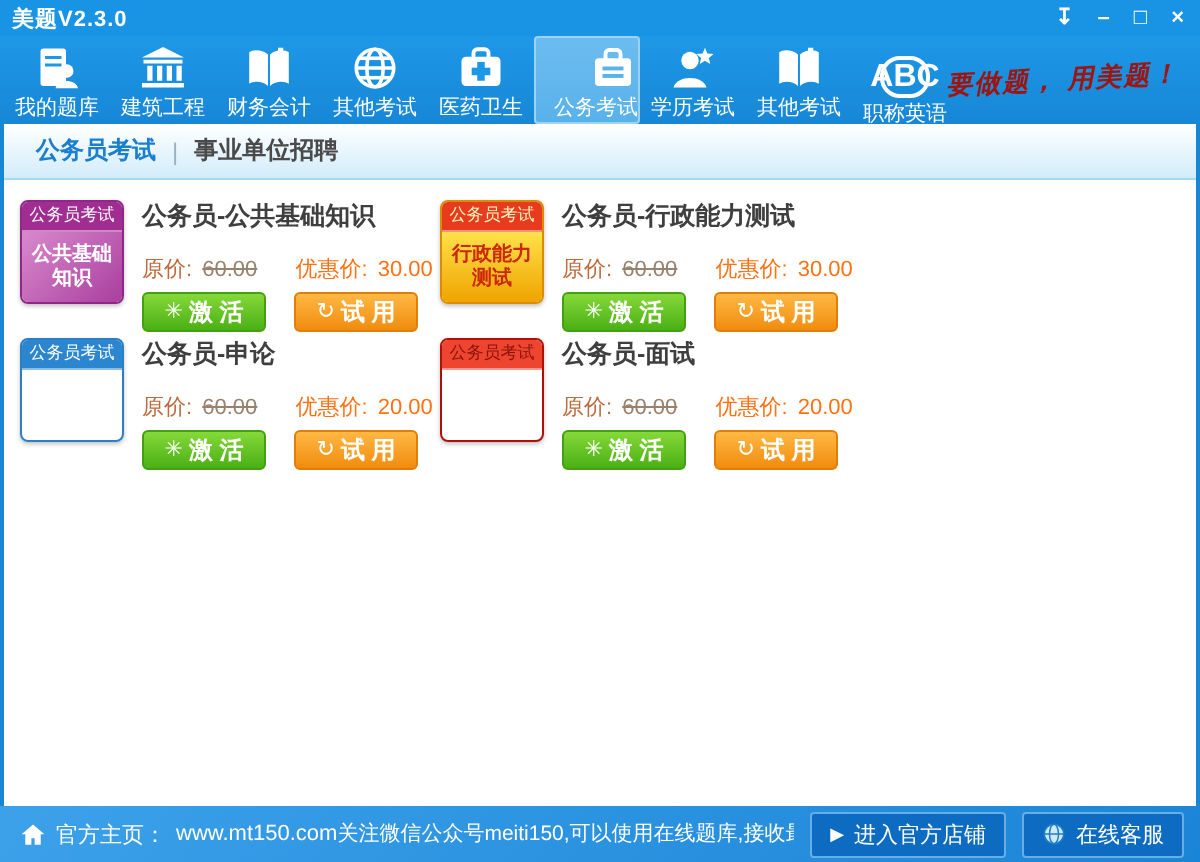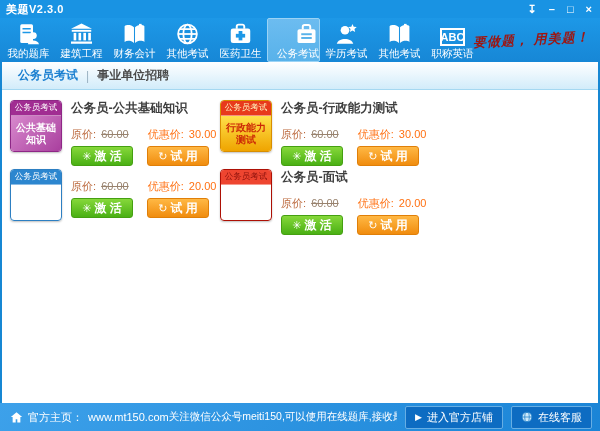--- a/index.html
+++ b/index.html
@@ -13,21 +13,21 @@
   .win-btn { color:#fff; font-size:11px; line-height:11px; cursor:pointer; font-weight:bold; }
 
   
   .toolbar { position:relative; height:44px; background:linear-gradient(180deg, var(--c-toolbar) 0%, var(--c-toolbar-2) 100%); display:flex; align-items:stretch; padding-left:2px; }
   .tab { width:53px; display:flex; flex-direction:column; align-items:center; justify-content:flex-start; padding-top:3px; cursor:pointer; border:1px solid transparent; border-radius:2px; }
   .tab.active { background:linear-gradient(180deg,#6cbcf0, var(--c-tab-active)); border:1px solid var(--c-tab-active-border);align-items:flex-end; }
   .tab .ticon { width:25px; height:25px; }
   .tab .tlabel { color:#fff; font-size:10.5px; margin-top:1px; white-space:nowrap; }
   .icon-cut { fill:var(--c-toolbar); }
   .tab.active .icon-cut { fill:var(--c-tab-active); }
-  .abc-box { width:25px; height:21px; margin-top:6px; border:2px solid #fff; border-radius:0; color:#fff; font-size:11px; font-weight:bold; display:flex; align-items:center; justify-content:center; letter-spacing:0; }
+  .abc-box { width:25px; height:21px; margin-top:6px; border:2px solid #fff; border-radius:10px; color:#fff; font-size:16px; font-weight:bold; display:flex; align-items:center; justify-content:center; letter-spacing:0; }
   .slogan { position:absolute; right:10px; top:13px; color:var(--c-slogan); font-size:13px; font-weight:bold; font-style:italic; transform:rotate(-3deg); letter-spacing:1px; white-space:nowrap; }
 
   
   .main-frame { border-left:2px solid var(--c-frame); border-right:2px solid var(--c-frame); }
 
   
   .subnav { height:28px; background:linear-gradient(180deg,#ffffff 0%, var(--c-subnav-grad) 100%); border-bottom:1px solid var(--c-subnav-border); display:flex; align-items:center; padding-left:16px; }
   .crumb-cat { color:var(--c-breadcrumb-link); font-size:12px; font-weight:bold; cursor:pointer; }
   .crumb-sep { color:#9ab2c2; margin:0 8px; font-size:12px; }
   .crumb-cur { color:var(--c-breadcrumb-text); font-size:12px; font-weight:bold; }
@@ -241,20 +241,21 @@
             </button>
           </div>
         </div>
       </div>
 
       <div class="card">
         <div class="badge theme-blue">
           <div class="badge-top">公务员考试</div>
         </div>
         <div class="card-info">
+          <div class="card-title">公务员-申论</div>
           <div class="price-row">
             <span class="orig-label">原价:</span>
             <span class="orig-price">60.00</span>
             <span class="disc-label">优惠价:</span>
             <span class="disc-price">20.00</span>
           </div>
           <div class="btn-row">
             <button class="btn activate">
               <span class="btn-ic">✳</span>
               <span>激 活</span>

